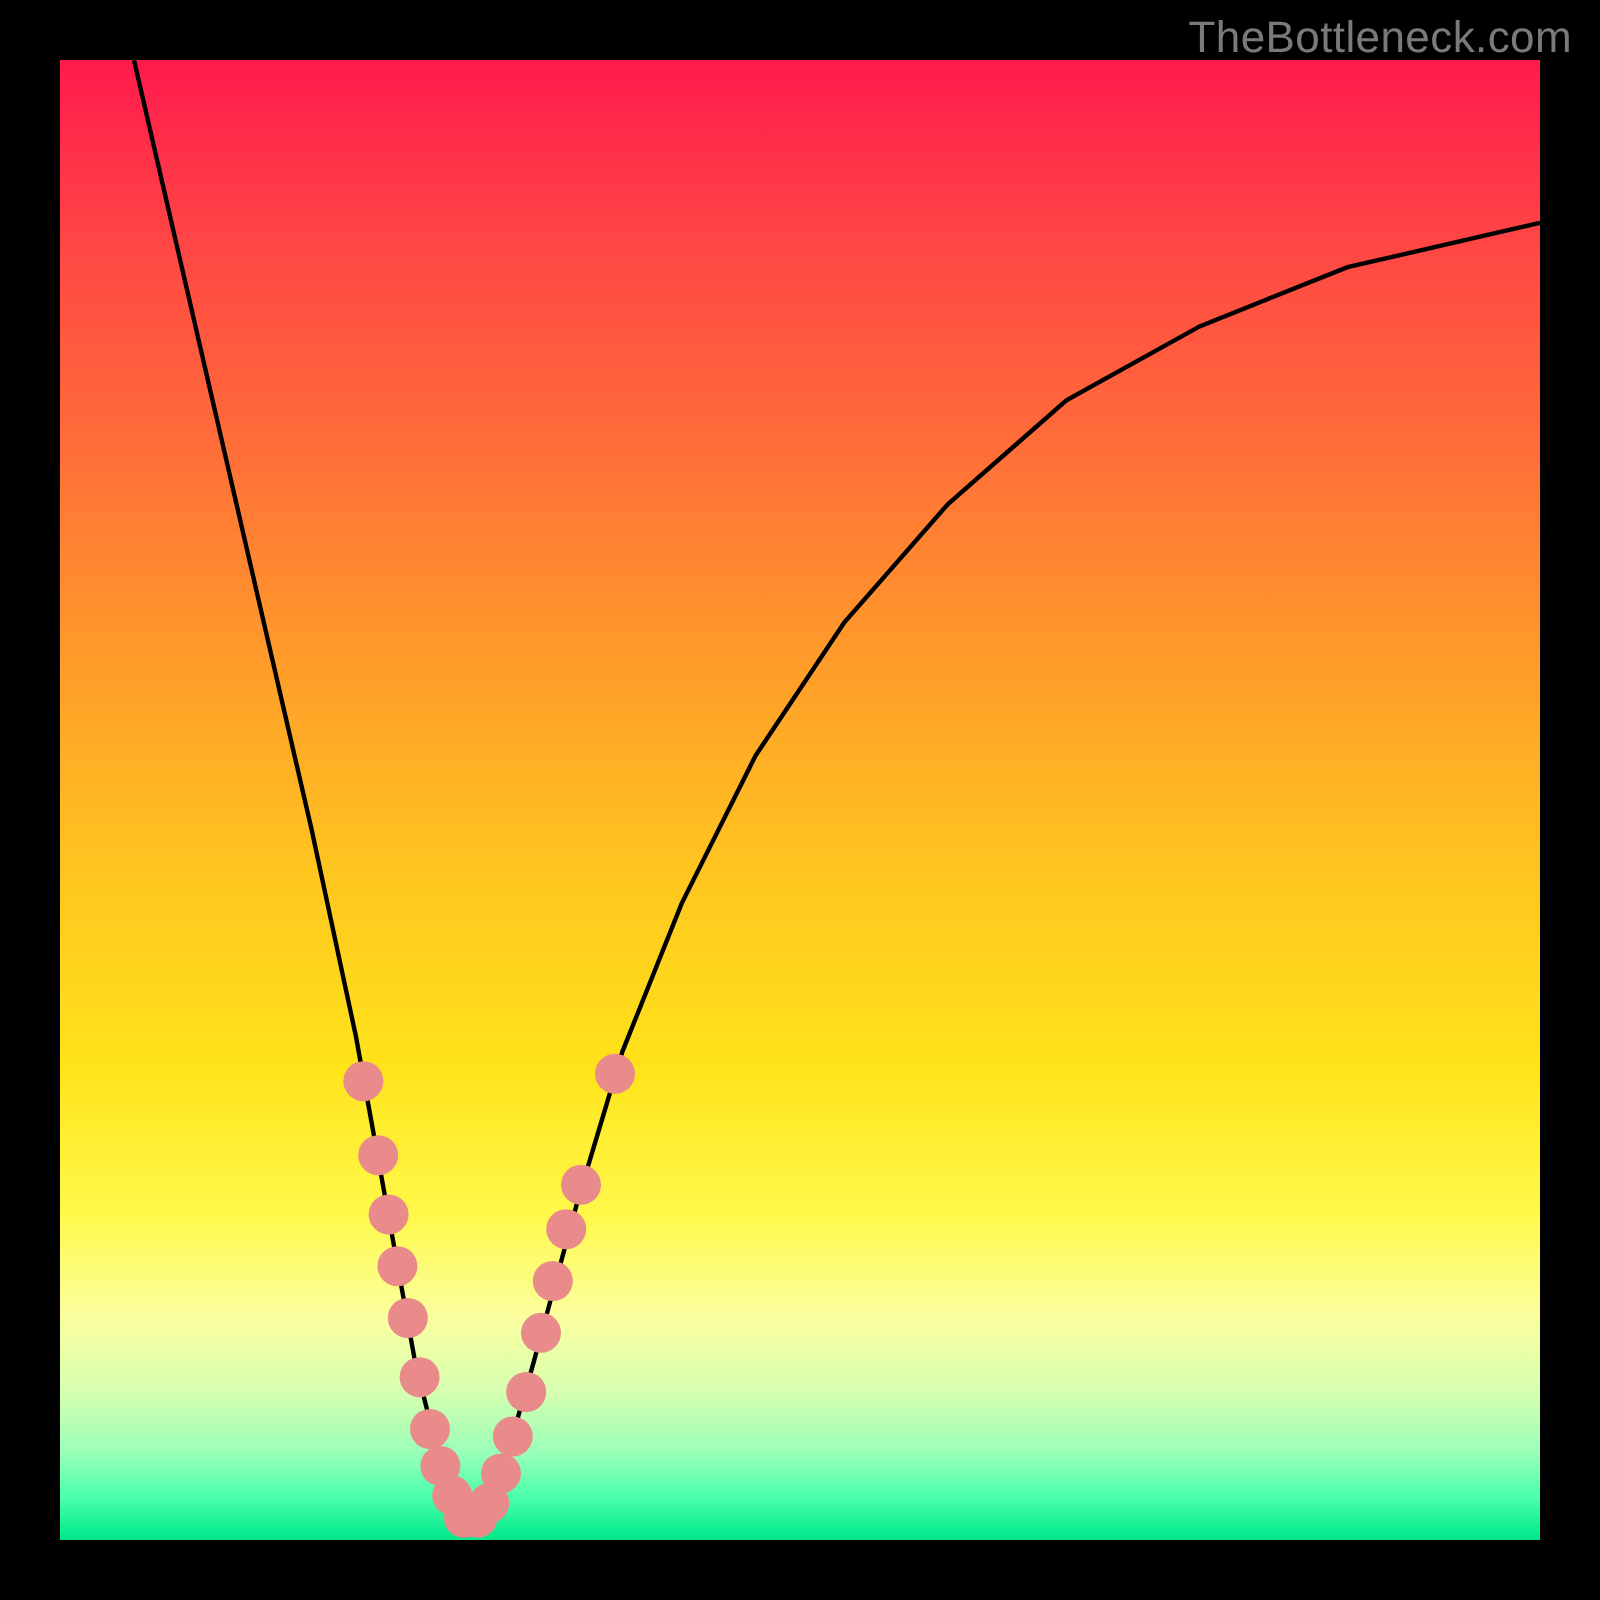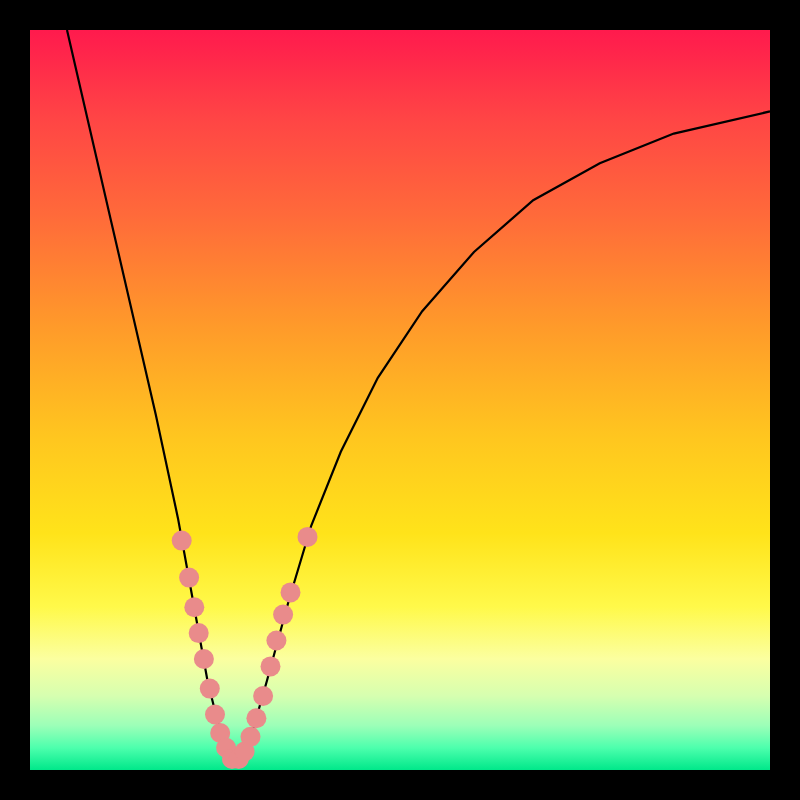--- a/index.html
+++ b/index.html
@@ -65,20 +65,21 @@
   }
   .marker {
     fill: #e98b8b;
     stroke: none;
   }
 </style>
 </head>
 <body>
 
 <div class="frame">
+  <div class="watermark">TheBottleneck.com</div>
   <div class="plot-area">
     <svg class="curve" viewBox="0 0 740 740">
       <path id="curve-path" class="curve-path" d="M37.0 0.0 L59.2 96.2 L81.4 192.4 L103.6 288.6 L125.8 384.8 L148.0 488.4 L162.8 569.8 L177.6 651.2 L192.4 710.4 L199.8 732.6 L207.2 732.6 L222.0 703.0 L236.8 651.2 L259.0 569.8 L281.2 495.8 L310.8 421.8 L347.8 347.8 L392.2 281.2 L444.0 222.0 L503.2 170.2 L569.8 133.2 L643.8 103.6 L740.0 81.4"></path>
       <g id="markers-group">
           <circle cx="151.7" cy="510.6" r="10" class="marker"></circle>
           <circle cx="159.1" cy="547.6" r="10" class="marker"></circle>
           <circle cx="164.3" cy="577.2" r="10" class="marker"></circle>
           <circle cx="168.7" cy="603.1" r="10" class="marker"></circle>
           <circle cx="173.9" cy="629.0" r="10" class="marker"></circle>
           <circle cx="179.8" cy="658.6" r="10" class="marker"></circle>

